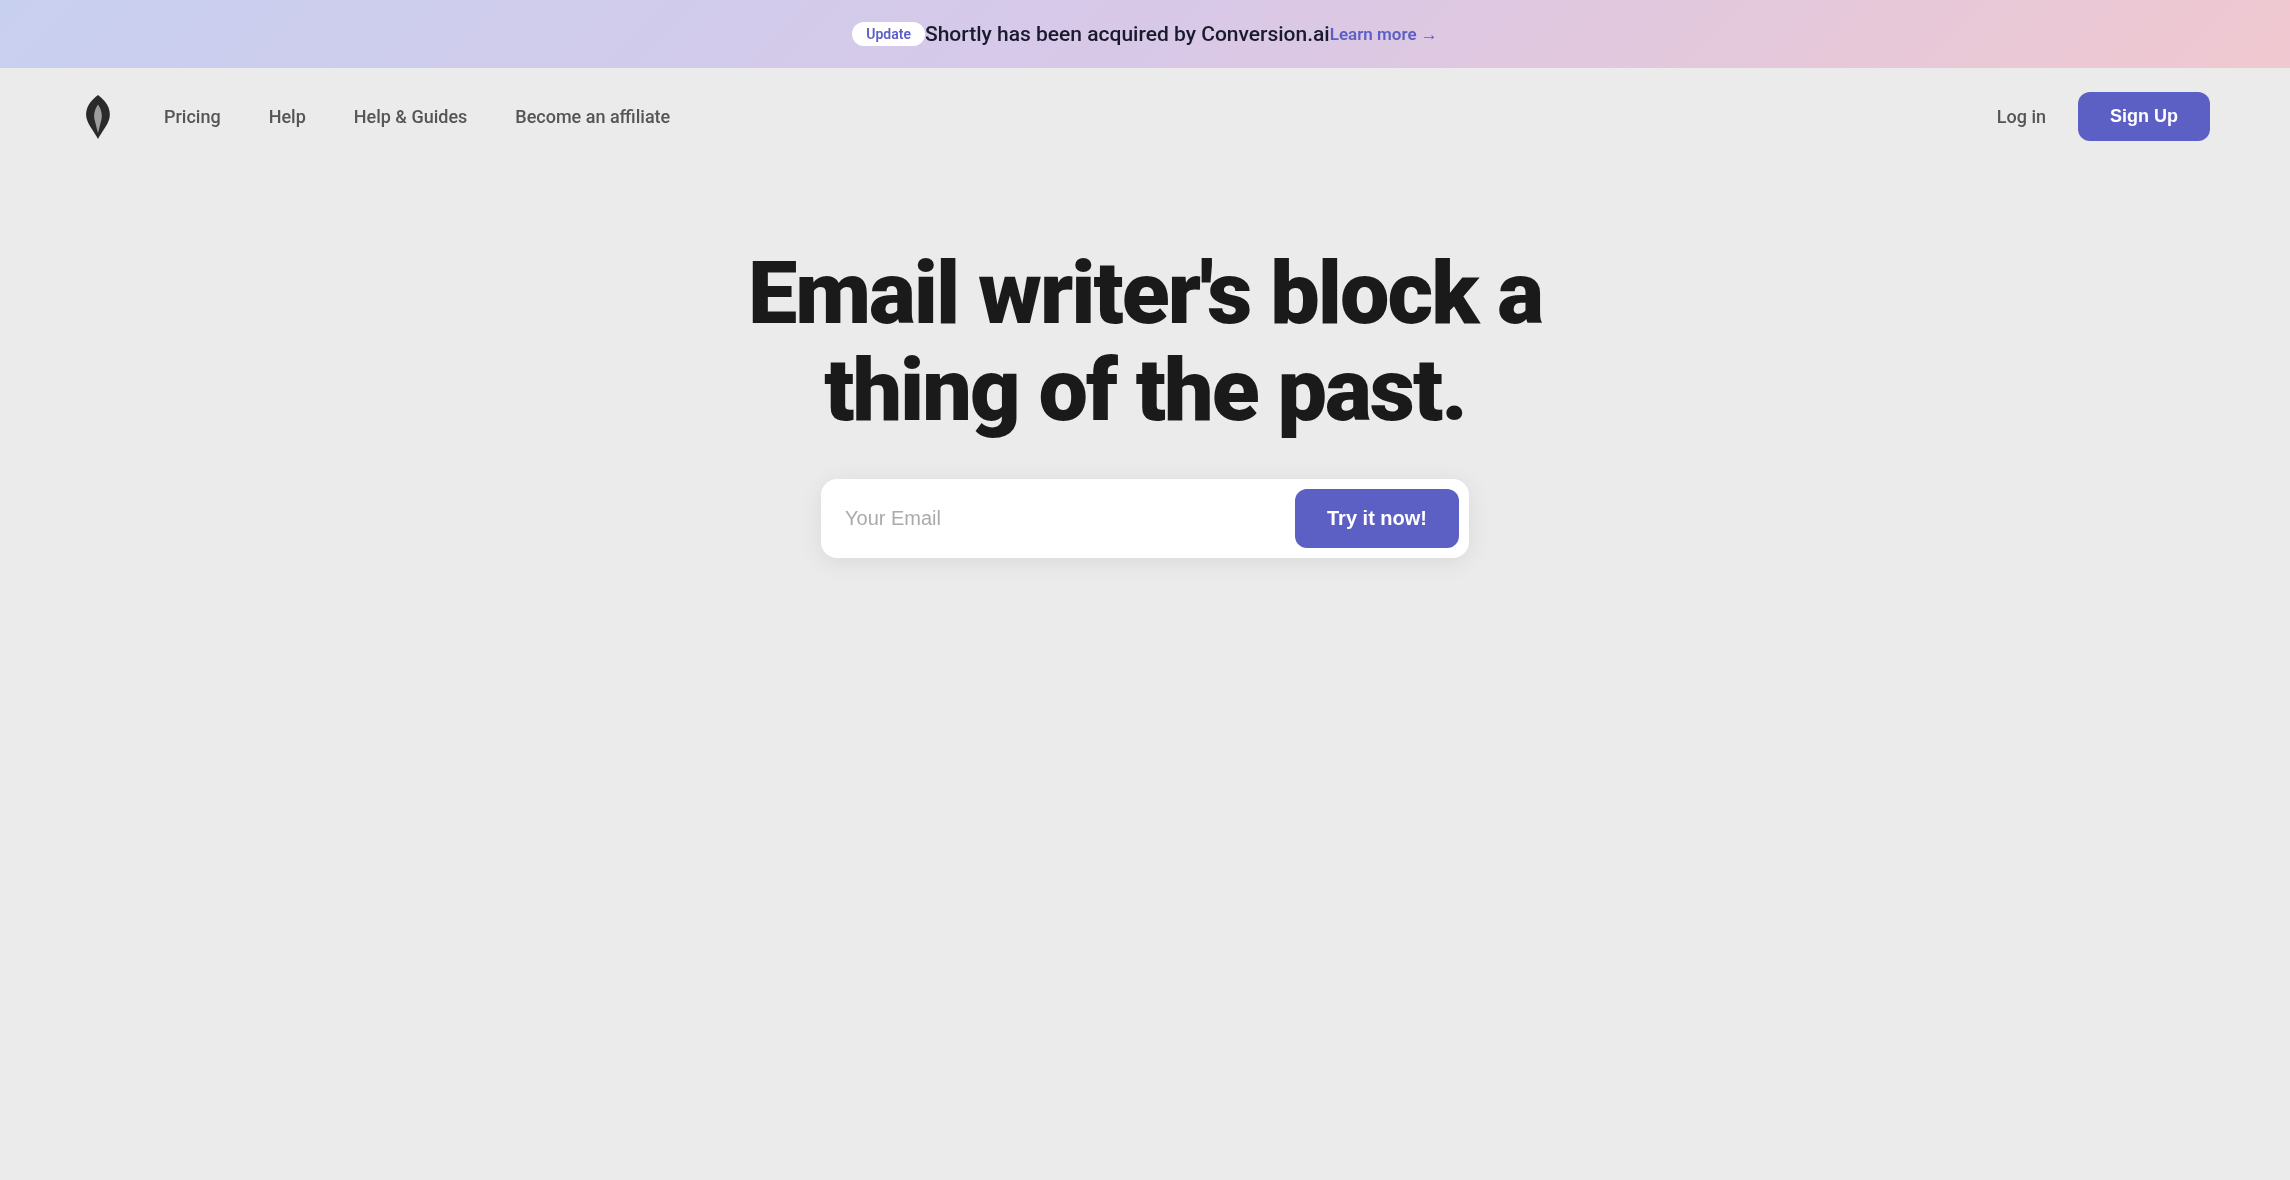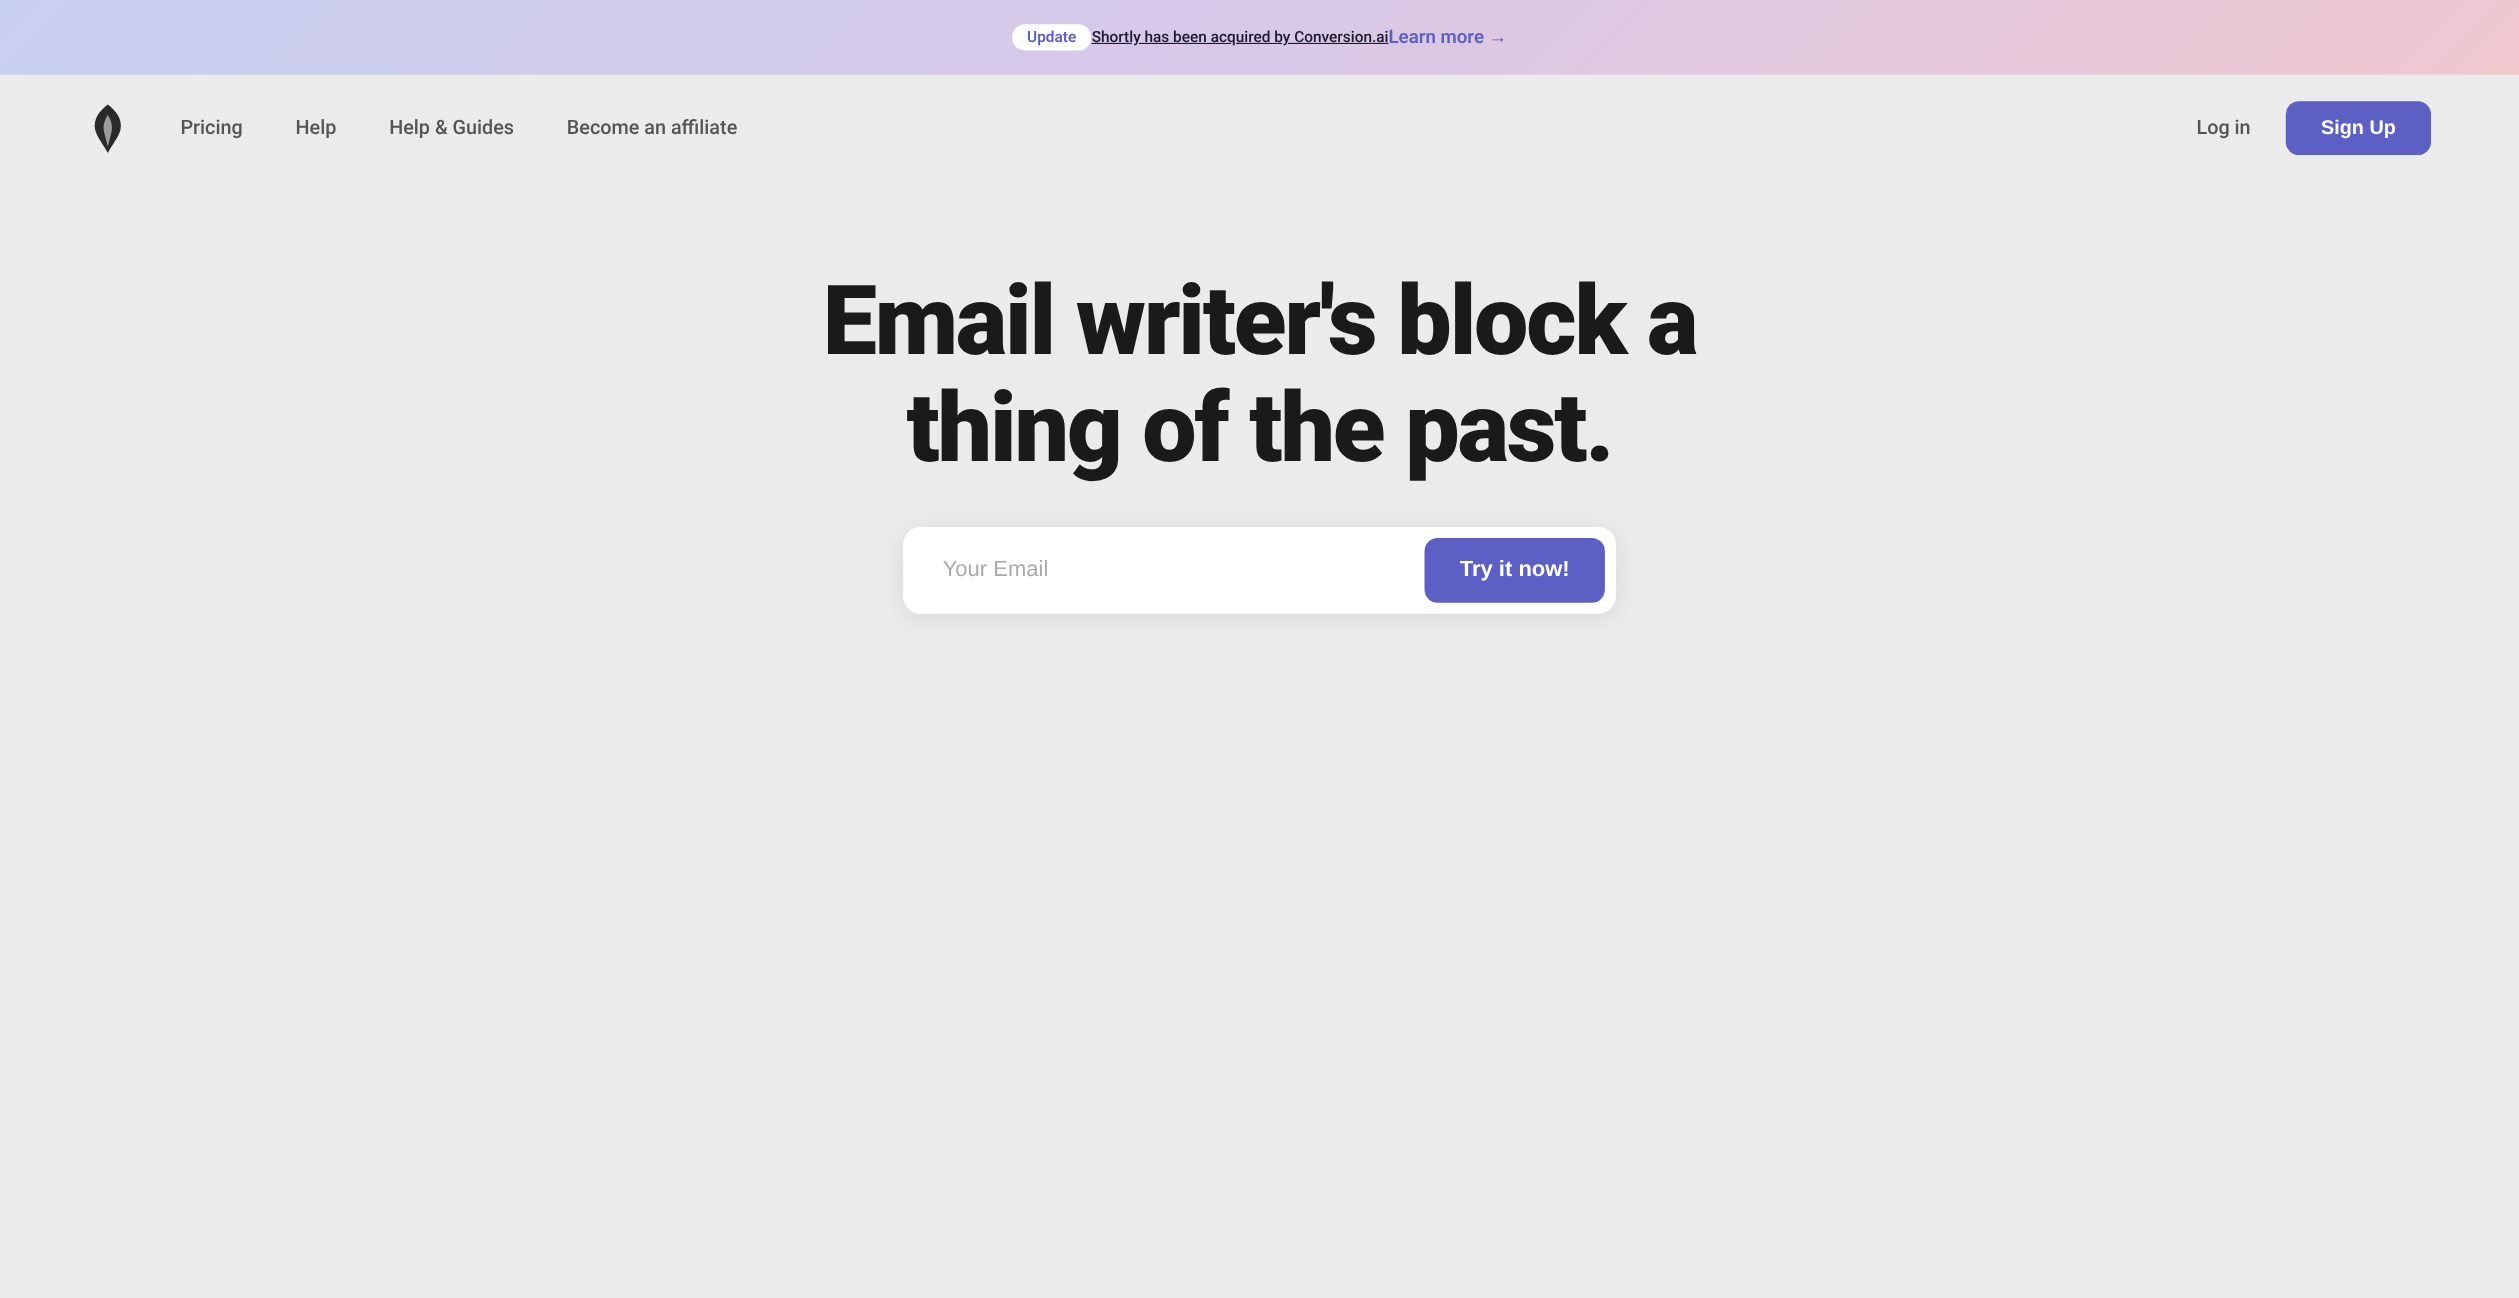--- a/index.html
+++ b/index.html
@@ -30,24 +30,23 @@
       background: white;
       color: #5c5fc4;
       font-size: 14px;
       font-weight: 600;
       padding: 4px 14px;
       border-radius: 20px;
       white-space: nowrap;
     }
 
     .announcement-text {
-      font-size: 14px;
+      font-size: 21px;
       color: #1a1a2e;
       font-weight: 500;
-      text-decoration: underline;
     }
 
     .learn-more-link {
       color: #5c5fc4;
       font-size: 17px;
       font-weight: 600;
       text-decoration: none;
       cursor: pointer;
     }
 
@@ -145,21 +144,21 @@
       margin-bottom: 60px;
       font-weight: 400;
     }
 
     
     .cta-container {
       display: flex;
       align-items: center;
       background: white;
       border-radius: 16px;
-      padding: 10px 10px 10px 36px;
+      padding: 10px 10px 10px 24px;
       width: 648px;
       max-width: 100%;
       box-shadow: 0 4px 24px rgba(0,0,0,0.08);
     }
 
     .email-input {
       flex: 1;
       border: none;
       outline: none;
       font-size: 20px;

